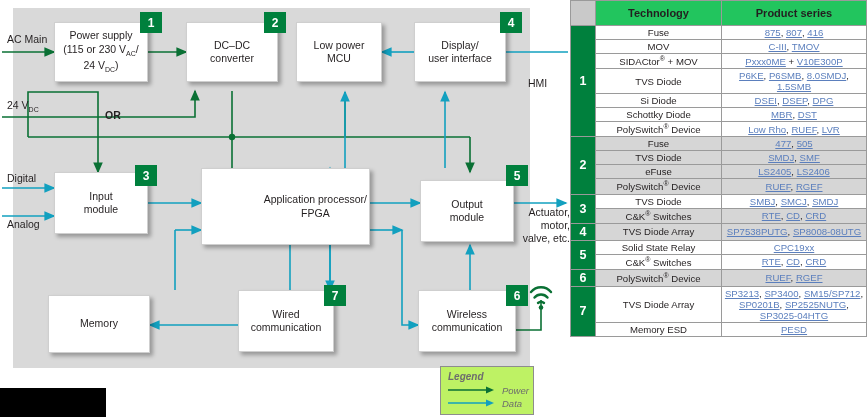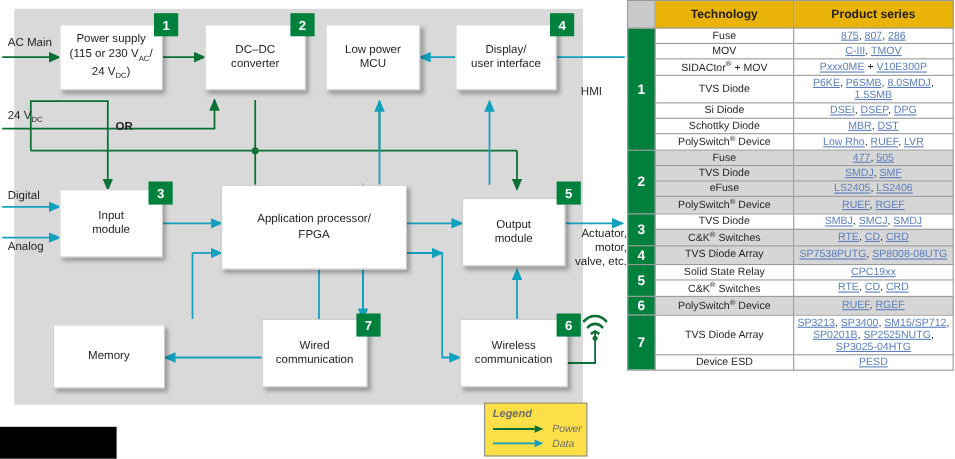--- a/index.html
+++ b/index.html
@@ -23,21 +23,21 @@
   }
   .badge{
     position:absolute;width:22px;height:21px;background:#00803d;color:#fff;
     font-size:12px;font-weight:bold;display:flex;align-items:center;
     justify-content:center;z-index:9;
   }
   .lbl{position:absolute;font-size:10.5px;color:#231f20;white-space:nowrap;z-index:8;text-align:right;}
   .lbl.multi{white-space:normal;line-height:1.22;}
   #legend{
     position:absolute;left:440px;top:366px;width:92px;height:47px;
-    background:#fde047;border:1px solid #8d8d8d;z-index:12;
+    background:#bef264;border:1px solid #8d8d8d;z-index:12;
   }
   #legend .lg-title{
     position:absolute;left:7px;top:4px;font-size:10px;font-style:italic;
     color:#6d6d6d;font-weight:bold;
   }
   #legend .lg-row{position:absolute;left:7px;font-size:9.5px;font-style:italic;color:#6d6d6d;}
   #legend .lg-row.p{top:18px;}
   #legend .lg-row.d{top:31px;}
   #legend .lg-txt{position:absolute;left:54px;}
   #blackbar{position:absolute;left:0;top:388px;width:106px;height:29px;background:#000;z-index:14;}
@@ -48,21 +48,21 @@
     border-collapse:collapse;width:296px;table-layout:fixed;
     font-size:9.6px;color:#231f20;
   }
   table.pt col.c-num{width:25px;}
   table.pt col.c-tech{width:126px;}
   table.pt col.c-prod{width:145px;}
   table.pt th,table.pt td{
     border:1px solid #9a9a9a;text-align:center;vertical-align:middle;
     padding:1px 2px;
   }
-  table.pt thead th{background:#eab308;font-size:11px;font-weight:bold;height:22px;}
+  table.pt thead th{background:#22c55e;font-size:11px;font-weight:bold;height:22px;}
   table.pt thead th.corner{background:#c9c9c9;}
   td.grp{
     background:#00803d;color:#ffffff;font-size:12.5px;font-weight:bold;
     border-color:#00803d;border-left-color:#9a9a9a;
   }
   td.tech{font-weight:normal;font-size:9.6px;}
   td.prod{font-size:9.6px;}
   tr.shade td.tech,tr.shade td.prod{background:#d6d6d6;}
   tr.plain td.tech,tr.plain td.prod{background:#ffffff;}
   a.pn{color:#5b7fbd;text-decoration:underline;}
@@ -168,21 +168,21 @@
   <div class="blk" style="left:414px;top:22px;width:92px;height:60px;">
     <span>Display/<br>user interface</span>
   </div>
   <div class="badge" style="left:500px;top:12px;">4</div>
 
   <div class="blk" style="left:54px;top:172px;width:94px;height:62px;">
     <span>Input<br>module</span>
   </div>
   <div class="badge" style="left:135px;top:165px;">3</div>
 
-  <div class="blk" style="left:201px;top:168px;width:169px;height:77px;">
+  <div class="blk" style="left:201px;top:168px;width:169px;height:77px;justify-content:flex-end;">
     <span>Application processor/<br>FPGA</span>
   </div>
 
   <div class="blk" style="left:420px;top:180px;width:94px;height:62px;">
     <span>Output<br>module</span>
   </div>
   <div class="badge" style="left:506px;top:165px;">5</div>
 
   <div class="blk" style="left:48px;top:295px;width:102px;height:58px;">
     <span>Memory</span>
@@ -238,21 +238,21 @@
       <tr>
         <th class="corner"></th>
         <th>Technology</th>
         <th>Product series</th>
       </tr>
     </thead>
     <tbody id="tbody">
         <tr class="plain">
           <td class="grp" rowspan="7">1</td>
           <td class="tech">Fuse</td>
-          <td class="prod"><a class="pn" href="#">875</a><span class="plusjoin">, </span><a class="pn" href="#">807</a><span class="plusjoin">, </span><a class="pn" href="#">286</a></td>
+          <td class="prod"><a class="pn" href="#">875</a><span class="plusjoin">, </span><a class="pn" href="#">807</a><span class="plusjoin">, </span><a class="pn" href="#">416</a></td>
         </tr>
         <tr class="plain">
           <td class="tech">MOV</td>
           <td class="prod"><a class="pn" href="#">C-III</a><span class="plusjoin">, </span><a class="pn" href="#">TMOV</a></td>
         </tr>
         <tr class="plain">
           <td class="tech">SIDACtor<sup>®</sup> + MOV</td>
           <td class="prod"><a class="pn" href="#">Pxxx0ME</a><span class="plusjoin"> + </span><a class="pn" href="#">V10E300P</a></td>
         </tr>
         <tr class="plain">
@@ -315,18 +315,18 @@
           <td class="grp" rowspan="1">6</td>
           <td class="tech">PolySwitch<sup>®</sup> Device</td>
           <td class="prod"><a class="pn" href="#">RUEF</a><span class="plusjoin">, </span><a class="pn" href="#">RGEF</a></td>
         </tr>
         <tr class="plain">
           <td class="grp" rowspan="2">7</td>
           <td class="tech">TVS Diode Array</td>
           <td class="prod"><a class="pn" href="#">SP3213</a><span class="plusjoin">, </span><a class="pn" href="#">SP3400</a><span class="plusjoin">, </span><a class="pn" href="#">SM15/SP712</a><span class="plusjoin">, </span><a class="pn" href="#">SP0201B</a><span class="plusjoin">, </span><a class="pn" href="#">SP2525NUTG</a><span class="plusjoin">, </span><a class="pn" href="#">SP3025-04HTG</a></td>
         </tr>
         <tr class="plain">
-          <td class="tech">Device ESD</td>
+          <td class="tech">Memory ESD</td>
           <td class="prod"><a class="pn" href="#">PESD</a></td>
         </tr>
       </tbody>
   </table>
 </div>
 
 </body></html>

